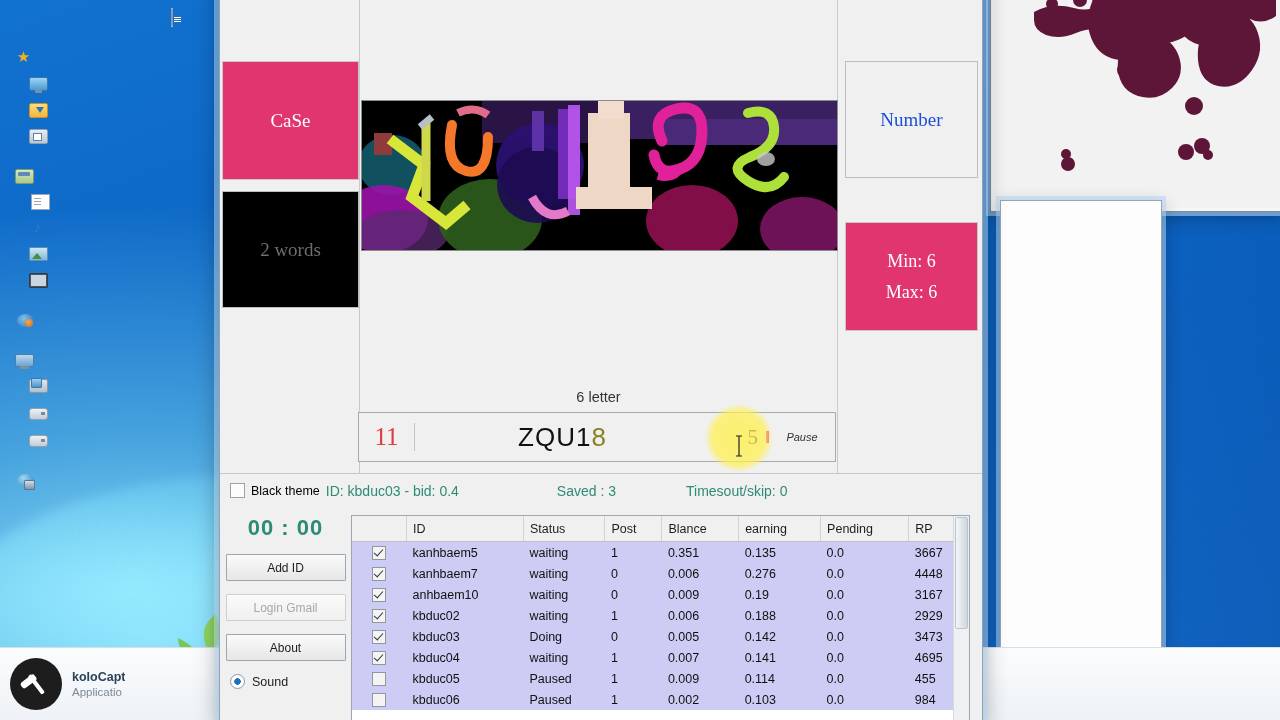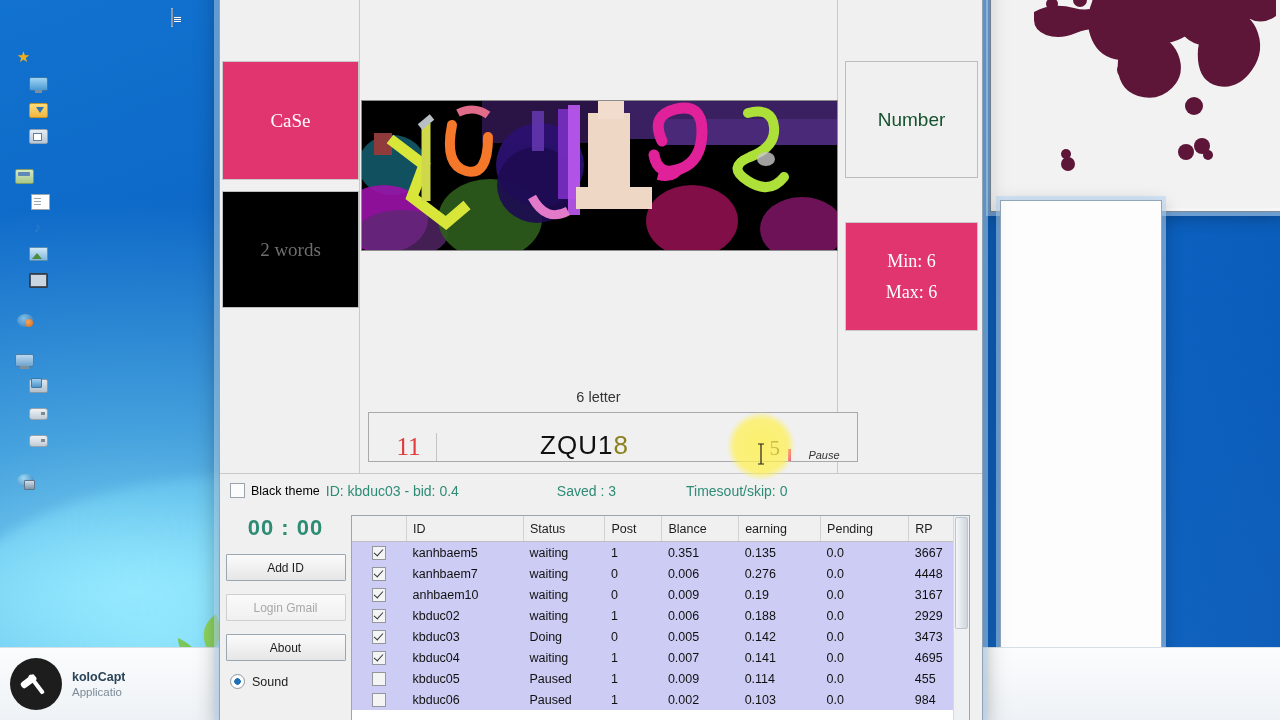--- a/index.html
+++ b/index.html
@@ -98,33 +98,33 @@
   
   #case-box{position:absolute;left:2px;top:92px;width:135px;height:117px;
     background:#e0356f;border:1px solid #c9c9c9;display:flex;align-items:center;justify-content:center;
     color:#fff;font-family:"Liberation Serif",serif;font-size:19px;cursor:pointer;}
   #words-box{position:absolute;left:2px;top:222px;width:135px;height:115px;
     background:#000000;border:1px solid #bdbdbd;display:flex;align-items:center;justify-content:center;
     color:#6e6e6e;font-family:"Liberation Serif",serif;font-size:19px;cursor:pointer;}
   
   #number-box{position:absolute;right:4px;top:92px;width:131px;height:115px;
     background:#f0f0f0;border:1px solid #bdbdbd;display:flex;align-items:center;justify-content:center;
-    color:#14532d;font-family:Liberation Sans, sans-serif;font-size:19px;cursor:pointer;}
+    color:#1d4ed8;font-family:Liberation Serif, serif;font-size:19px;cursor:pointer;}
   #minmax-box{position:absolute;right:4px;top:253px;width:131px;height:107px;
     background:#e0356f;border:1px solid #c9c9c9;display:flex;flex-direction:column;
     align-items:center;justify-content:center;gap:10px;
     color:#fff;font-family:"Liberation Serif",serif;font-size:18px;cursor:pointer;}
   
   #captcha-image{position:absolute;left:141px;top:131px;width:475px;height:149px;
     background:#000;border:1px solid #8c8c8c;overflow:hidden;}
   #letters-label{position:absolute;left:141px;top:420px;width:475px;text-align:center;
     font-size:14.5px;color:#333;}
   
-  #answer-row{position:absolute;left:148px;top:443px;width:476px;height:48px;
-    border:1px solid #a9a9a9;background:#f0f0f0;display:flex;align-items:flex-end;padding-left:12px;}
+  #answer-row{position:absolute;left:138px;top:443px;width:476px;height:48px;
+    border:1px solid #a9a9a9;background:#f0f0f0;display:flex;align-items:center;}
   #answer-count{width:55px;display:flex;align-items:center;justify-content:center;
     color:#e03a3a;font-size:25px;font-family:"Liberation Serif",serif;border-right:1px solid #c4c4c4;}
   #answer-input{flex:1;display:flex;align-items:center;justify-content:center;position:relative;cursor:text;}
   #answer-text{font-size:26px;color:#111;letter-spacing:1px;font-family:"Liberation Sans",sans-serif;}
   #answer-text .tail{color:#8a8220;}
   #cursor-highlight{position:absolute;left:290px;top:-18px;width:68px;height:68px;border-radius:50%;
     background:radial-gradient(circle,rgba(255,240,80,.82) 0%,rgba(255,240,80,.72) 55%,rgba(255,240,80,0) 72%);
     pointer-events:none;}
   #ibeam{position:absolute;left:320px;top:13px;width:8px;height:22px;}
   #answer-timer{width:48px;display:flex;align-items:center;justify-content:flex-end;padding-right:8px;

